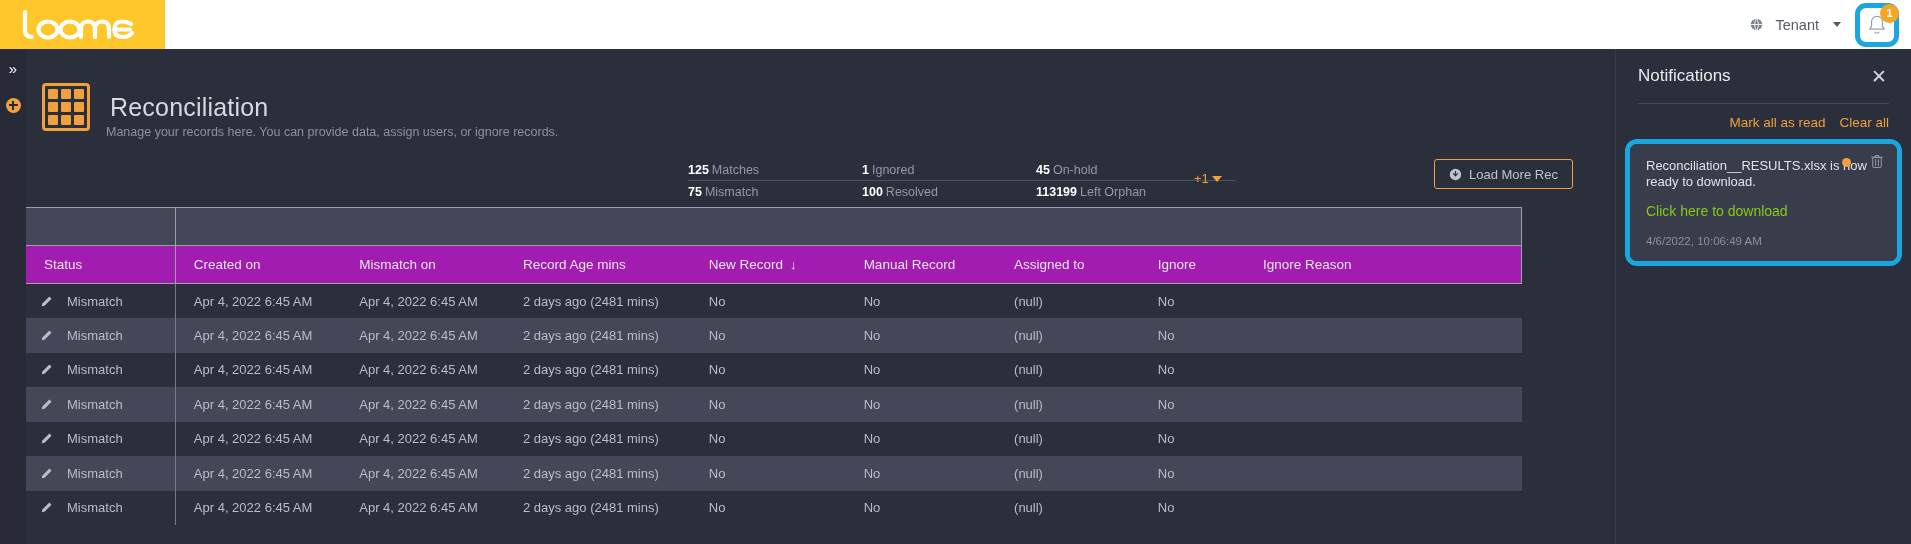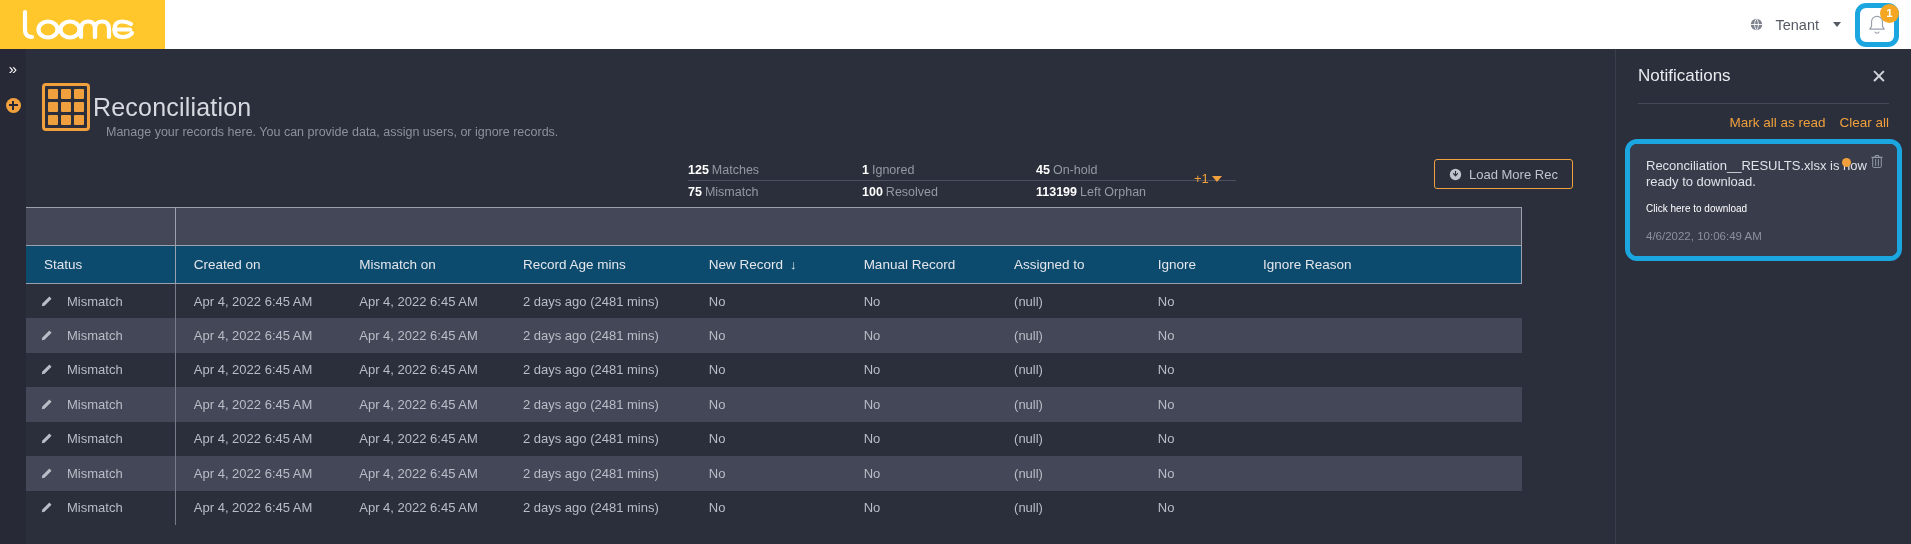--- a/index.html
+++ b/index.html
@@ -65,21 +65,21 @@
   
   .page-head { position: absolute; top: 49px; left: 26px; width: 1885px; height: 151px; }
   .recon-icon {
     position: absolute; left: 16px; top: 34px; width: 48px; height: 48px;
     border: 3px solid #f0a03c; border-radius: 4px;
     display: grid; grid-template-columns: repeat(3, 1fr); grid-template-rows: repeat(3, 1fr);
     gap: 3px; padding: 3px; background: #2b2e3b;
   }
   .recon-icon span { background: #f0a03c; border-radius: 1px; display:block; }
   .page-title {
-    position: absolute; left: 67px; top: 44px;
+    position: absolute; left: 84px; top: 44px;
     font-size: 25px; color: #d6d9e0; font-weight: 400; letter-spacing: .2px;
   }
   .page-sub {
     position: absolute; left: 80px; top: 76px;
     font-size: 12.5px; color: #8d919c;
   }
 
   
   .stats { position: absolute; left: 662px; top: 110px; display: flex; }
   .stat-col { width: 174px; }
@@ -110,21 +110,21 @@
   .dl-icon { width: 13px; height: 13px; display: block; }
 
   
   .table-wrap { position: absolute; left: 26px; top: 207px; width: 1885px; }
   .tbl { width: 1496px; border-collapse: collapse; table-layout: fixed; }
   .tbl .filler-row td {
     height: 38px; background: #434757; border-right: 1px solid #9ba0ad;
     border-top: 1px solid #9ba0ad; border-bottom: 1px solid #9ba0ad;
   }
   .tbl thead.hdr th {
-    height: 38px; background: #0c4a6e; color: #e4e6eb; font-size: 13.5px;
+    height: 38px; background: #a21caf; color: #e4e6eb; font-size: 13.5px;
     font-weight: 400; text-align: left; padding-left: 18px;
     border-right: 1px solid #9ba0ad; border-bottom: 1px solid #9ba0ad;
   }
   .tbl thead.hdr th.c-status { border-right: 1px solid #9ba0ad; }
   .tbl thead.hdr th.plain { border-right: none; }
   .sort-arrow { margin-left: 7px; font-size: 13px; color: #e4e6eb; }
   .tbl tbody td {
     height: 34.5px; font-size: 13px; color: #b9bdc7; padding-left: 18px;
     border-right: none; white-space: nowrap;
   }
@@ -167,21 +167,21 @@
   }
   .notif-card {
     background: #383c4b; border-radius: 7px; padding: 14px 14px 14px 16px;
     position: relative; min-height: 102px;
   }
   .notif-msg {
     font-size: 13px; color: #dfe2e8; line-height: 16px;
     width: 250px;
   }
   .notif-link {
-    font-size: 10px; color: #ffffff; margin-top: 13px; cursor: pointer;
+    font-size: 14px; color: #84cc16; margin-top: 13px; cursor: pointer;
   }
   .notif-time { font-size: 11.5px; color: #8d919c; margin-top: 16px; }
   .notif-dot {
     position: absolute; right: 46px; top: 14px; width: 9px; height: 9px;
     border-radius: 50%; background: #f0a03c; cursor: pointer;
   }
   .notif-trash { position: absolute; right: 14px; top: 10px; cursor: pointer; }
   .trash-icon { width: 12px; height: 14px; display: block; }
 </style>
 </head>

